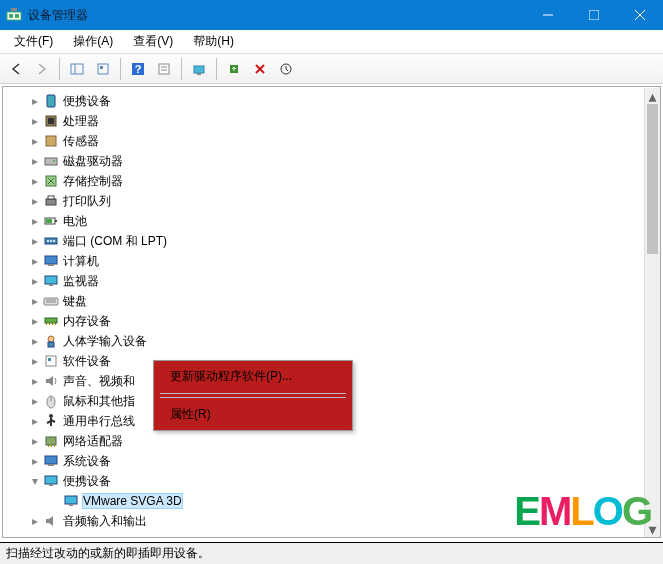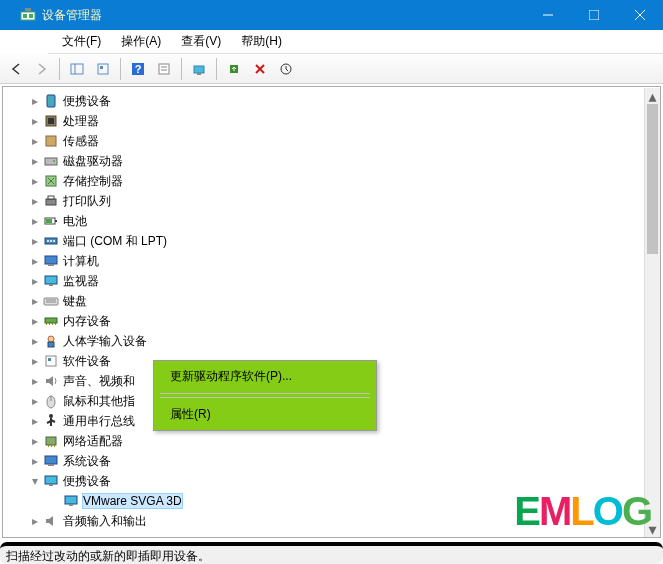--- a/index.html
+++ b/index.html
@@ -1,48 +1,48 @@
 <!DOCTYPE html>
 <html><head>
 <meta charset="utf-8">
 <style>
 * { margin: 0; padding: 0; box-sizing: border-box; font-family: "Microsoft YaHei", "SimSun", sans-serif; }
 body { background: #fff; width: 663px; height: 564px; overflow: hidden; position: relative; }
 
-.titlebar { background: #0a7cd4; color: #fef9c3; height: 30px; display: flex; align-items: center; padding-left: 20px; font-size: 12px; }
+.titlebar { background: #0a7cd4; color: #0f172a; height: 30px; display: flex; align-items: center; padding-left: 6px; font-size: 12px; }
 .titlebar .icon { width: 16px; height: 16px; margin-right: 6px; display: inline-block; }
 .titlebar .spacer { flex: 1; }
 .winbtn { width: 46px; height: 30px; display: flex; align-items: center; justify-content: center; color: #fff; }
 
-.menubar { height: 24px; display: flex; align-items: center; padding: 0 4px; font-size: 12px; border-bottom: 1px solid #e0e0e0; background: #fff; margin-left: 48px; }
+.menubar { height: 24px; display: flex; align-items: center; padding: 0 4px; font-size: 12px; border-bottom: 1px solid #e0e0e0; background: #fff; }
 .menubar .menu { padding: 2px 10px; cursor: default; }
 
 .toolbar { height: 30px; display: flex; align-items: center; padding: 0 4px; gap: 2px; border-bottom: 1px solid #d0d0d0; background: linear-gradient(#fdfdfd,#f1f1f1); }
 .tbbtn { width: 24px; height: 24px; display: flex; align-items: center; justify-content: center; border: 1px solid transparent; }
 .tbsep { width: 1px; height: 22px; background: #c0c0c0; margin: 0 3px; }
 
 .content { position: absolute; top: 84px; left: 0; right: 0; bottom: 24px; border: 1px solid #aaa; margin: 2px; background: #fff; overflow: hidden; }
 .tree { padding: 4px 0 0 8px; font-size: 12px; color: #000; }
 .tree-row { height: 20px; display: flex; align-items: center; position: relative; padding-left: 18px; }
 .tree-row.child { padding-left: 52px; }
 .expander { width: 12px; height: 12px; display: inline-flex; align-items: center; justify-content: center; margin-right: 2px; color: #888; cursor: pointer; }
 .dev-icon { width: 16px; height: 16px; margin-right: 4px; display: inline-block; }
 .tree-row .label { white-space: nowrap; }
 .tree-row.selected .label { background: #cce8ff; outline: 1px solid #99d1ff; }
 
-.context-menu { position: absolute; left: 153px; top: 360px; width: 224px; background: #84cc16; border: 1px solid #999; box-shadow: 2px 2px 4px rgba(0,0,0,.25); font-size: 12px; padding: 2px; }
+.context-menu { position: absolute; left: 153px; top: 360px; width: 200px; background: #b91c1c; border: 1px solid #999; box-shadow: 2px 2px 4px rgba(0,0,0,.25); font-size: 12px; padding: 2px; }
 .cm-item { padding: 5px 10px 5px 14px; cursor: default; }
 .cm-sep { height: 1px; background: #c0c0c0; margin: 3px 4px; }
 .cm-highlight { border: 2px solid #d01818; }
 
 .scrollbar { position: absolute; right: 3px; top: 88px; bottom: 27px; width: 16px; background: #f0f0f0; border-left: 1px solid #ddd; }
 .scrollbar .thumb { position: absolute; top: 16px; left: 2px; right: 2px; height: 150px; background: #c2c2c2; }
 .scrollbar .arrow { height: 16px; display: flex; align-items: center; justify-content: center; color: #666; }
 
-.statusbar { position: absolute; bottom: 0; left: 0; right: 0; height: 22px; padding: 2px 6px; font-size: 12px; background: #f0f0f0; border-top: 4px solid #000000; border-radius: 7px; }
+.statusbar { position: absolute; bottom: 0; left: 0; right: 0; height: 22px; padding: 2px 6px; font-size: 12px; background: #f0f0f0; border-top: 1px solid #000000; }
 
 .watermark { position: absolute; right: 12px; bottom: 30px; font-size: 40px; font-weight: 900; font-family: Arial, sans-serif; letter-spacing: -2px; pointer-events: none; }
 .watermark span:nth-child(1){color:#0aa550}
 .watermark span:nth-child(2){color:#e91e63}
 .watermark span:nth-child(3){color:#ff9800}
 .watermark span:nth-child(4){color:#00bcd4}
 .watermark span:nth-child(5){color:#4caf50}
 
 svg { display: block; }
 </style>

